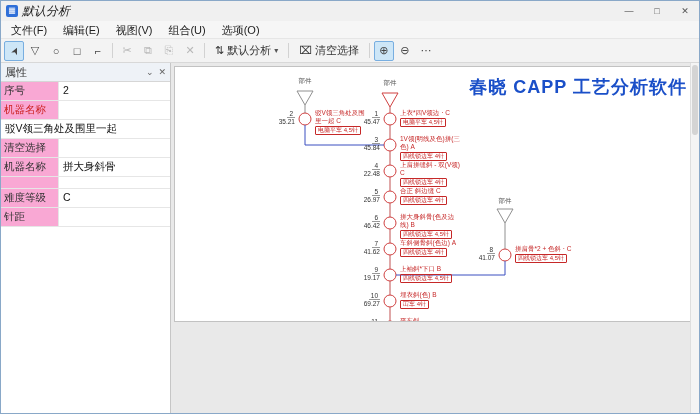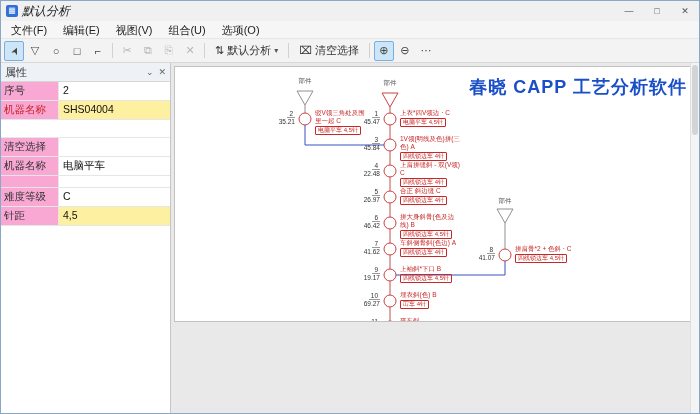--- a/index.html
+++ b/index.html
@@ -161,42 +161,41 @@
           <span>✕</span>
         </span>
       </div>
       <div class="prop-grid">
           <div class="prop-row">
             <div class="prop-label">序号</div>
             <div class="prop-value">2</div>
           </div>
           <div class="prop-row">
             <div class="prop-label label-red">机器名称</div>
-            <div class="prop-value value-hl">SHS04004</div>
-          </div>
-          <div class="prop-row">
+          </div>
+          <div class="prop-row">
+            <div class="prop-value">驳V领三角处及围里一起</div>
           </div>
           <div class="prop-row">
             <div class="prop-label">清空选择</div>
           </div>
           <div class="prop-row">
             <div class="prop-label">机器名称</div>
-            <div class="prop-value">电脑平车</div>
+            <div class="prop-value">拼大身斜骨</div>
           </div>
           <div class="prop-row spacer">
             <div class="prop-label"></div>
             <div class="prop-value"></div>
           </div>
           <div class="prop-row">
             <div class="prop-label">难度等级</div>
             <div class="prop-value">C</div>
           </div>
           <div class="prop-row">
             <div class="prop-label">针距</div>
-            <div class="prop-value value-hl">4,5</div>
           </div>
         </div>
     </div>
 
     <div class="canvas-area">
       <div class="canvas">
         <div class="watermark">春晓 CAPP 工艺分析软件</div>
         <svg class="diagram-lines" width="528" height="324">
             <polygon points="207,26 223,26 215,40" fill="#fff" stroke="#d04040"></polygon>
             <polyline points="215,40 215,286" fill="none" stroke="#c05050" stroke-width="1"></polyline>

